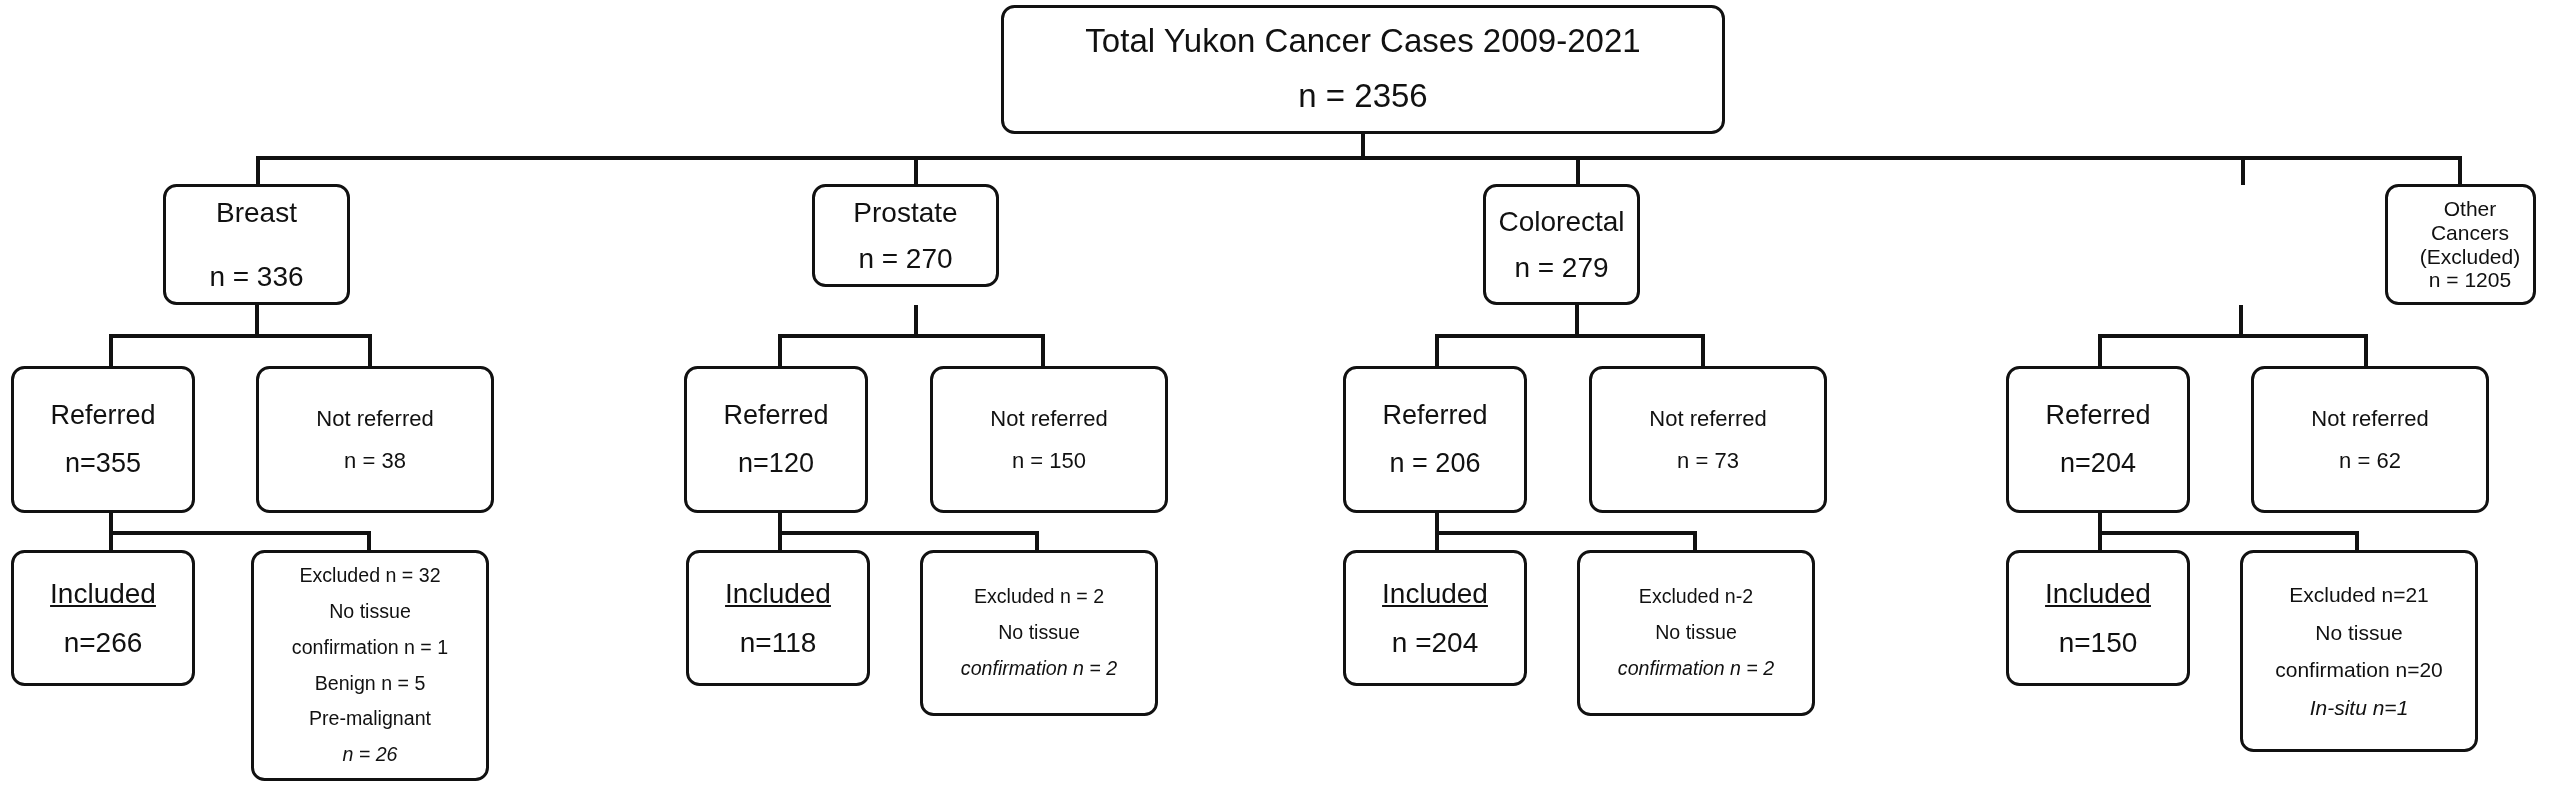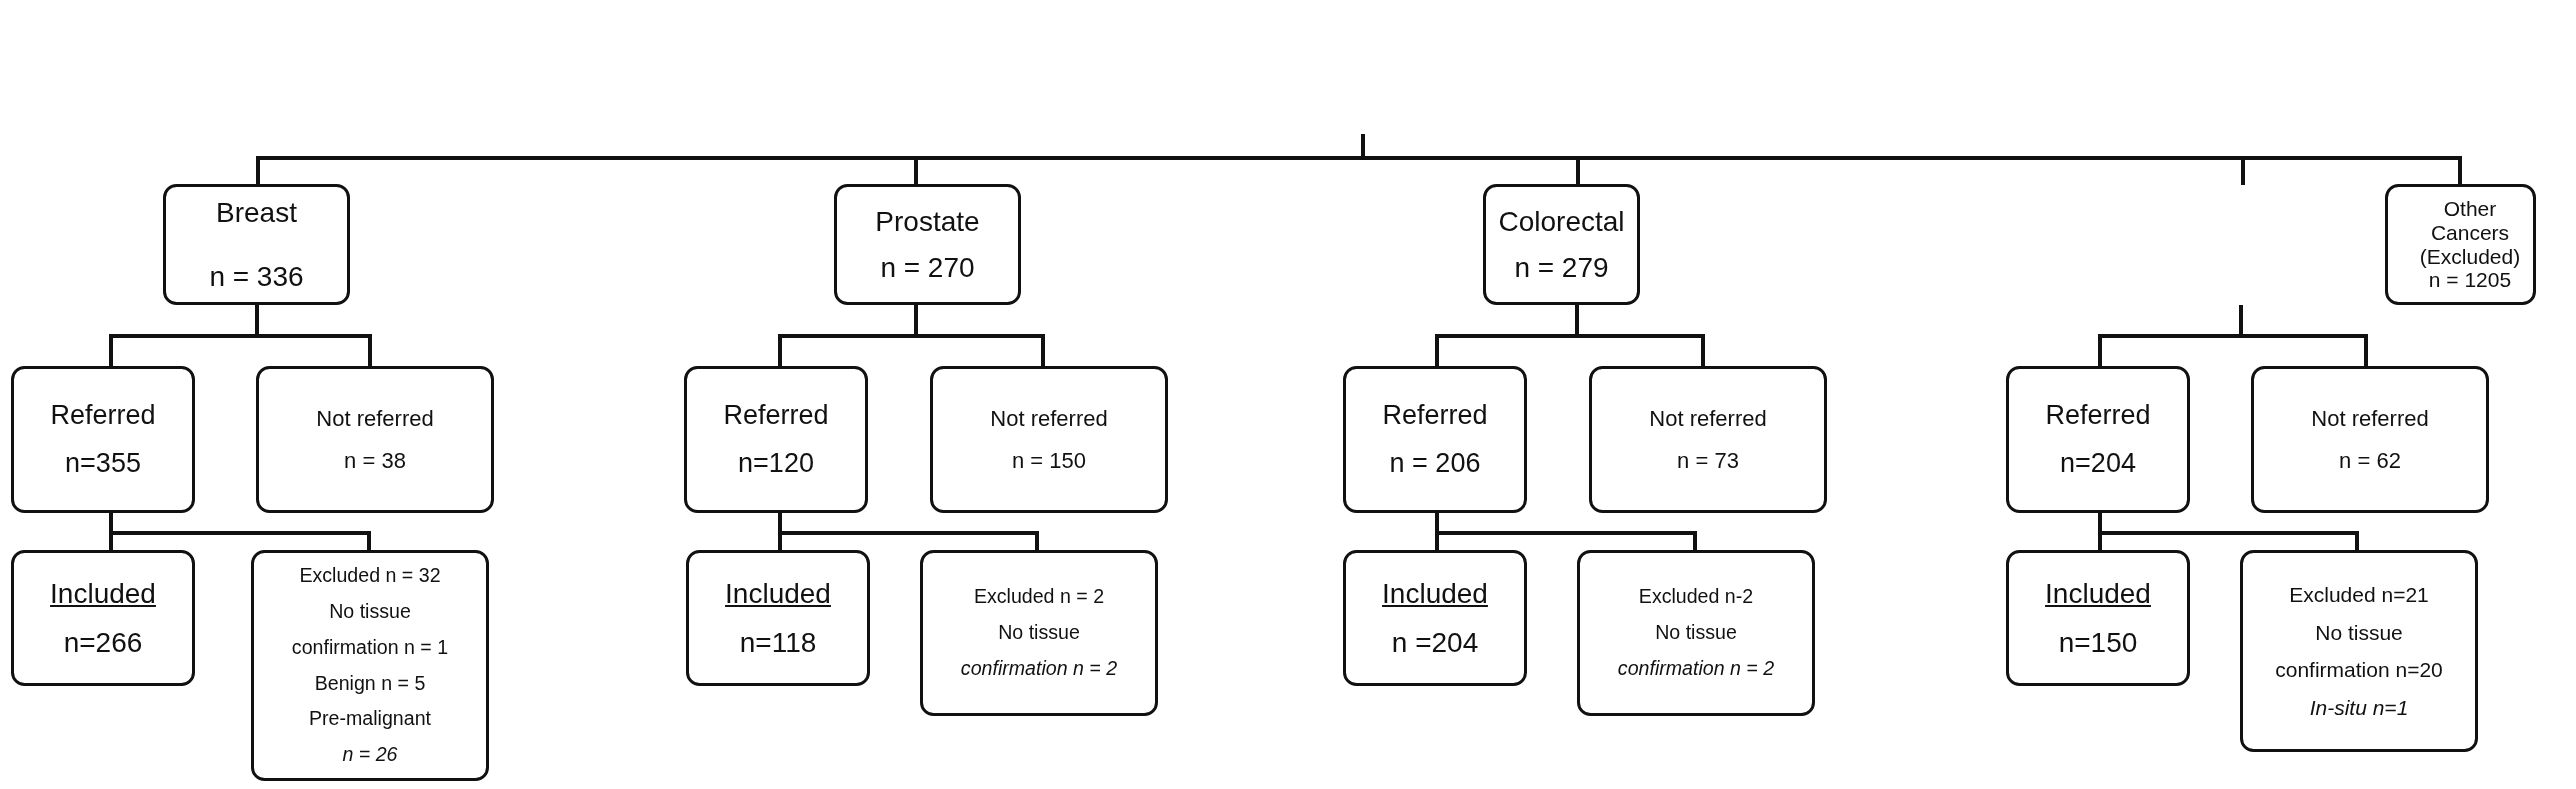--- a/index.html
+++ b/index.html
@@ -57,36 +57,40 @@
     z-index:1;
   }
   .v{width:3.7px;}
   .h{height:3.7px;}
 </style>
 </head>
 <body>
 
 <div id="canvas">
 
+  <div class="node t-root" style="left:1001px; top:4.9px; width:724px; height:129px;">
+    <span class="ln l0">Total Yukon Cancer Cases 2009-2021</span>
+    <span class="ln l1">n = 2356</span>
+  </div>
 
   <div class="edge v" style="left:1361px; top:134px; width:3.7px; height:24.5px;"></div>
   <div class="edge h" style="left:256px;  top:156px; width:2206px; height:3.7px;"></div>
 
   <div class="edge v" style="left:256px;  top:156px; height:29px;"></div>
   <div class="edge v" style="left:914px; top:156px; height:29px;"></div>
   <div class="edge v" style="left:1576px; top:156px; height:29px;"></div>
   <div class="edge v" style="left:2241px; top:156px; height:29px;"></div>
   <div class="edge v" style="left:2458px; top:156px; height:29px;"></div>
 
   <div class="node t-cat" style="left:163px; top:184px; width:187px; height:121px;gap:18px;">
     <span class="ln l0">Breast</span>
     <span class="ln l1">n = 336</span>
   </div>
 
-  <div class="node t-cat" style="left:834px; top:184px; width:187px; height:121px;">
+  <div class="node t-cat" style="left:812px; top:184px; width:187px; height:103px;">
     <span class="ln l0">Prostate</span>
     <span class="ln l1">n = 270</span>
   </div>
 
   <div class="node t-cat" style="left:1483px; top:184px; width:157px; height:121px;">
     <span class="ln l0">Colorectal</span>
     <span class="ln l1">n = 279</span>
   </div>
 
 

